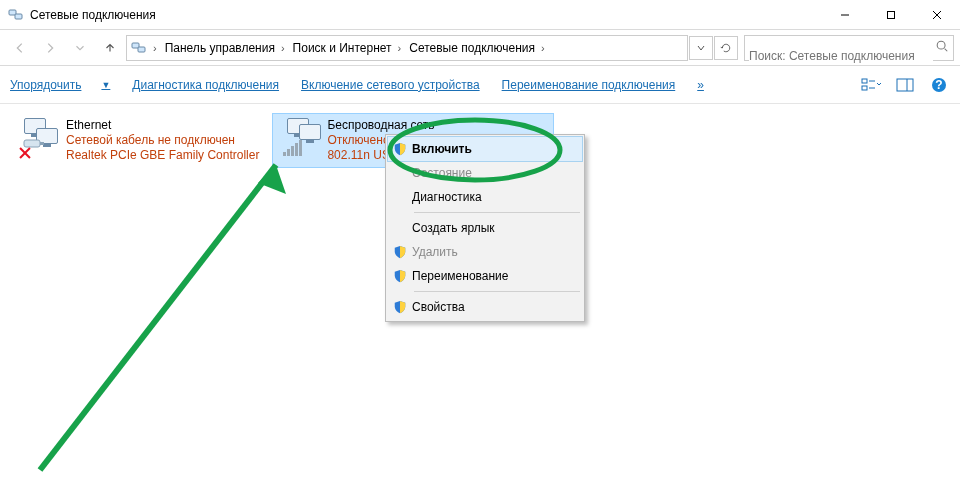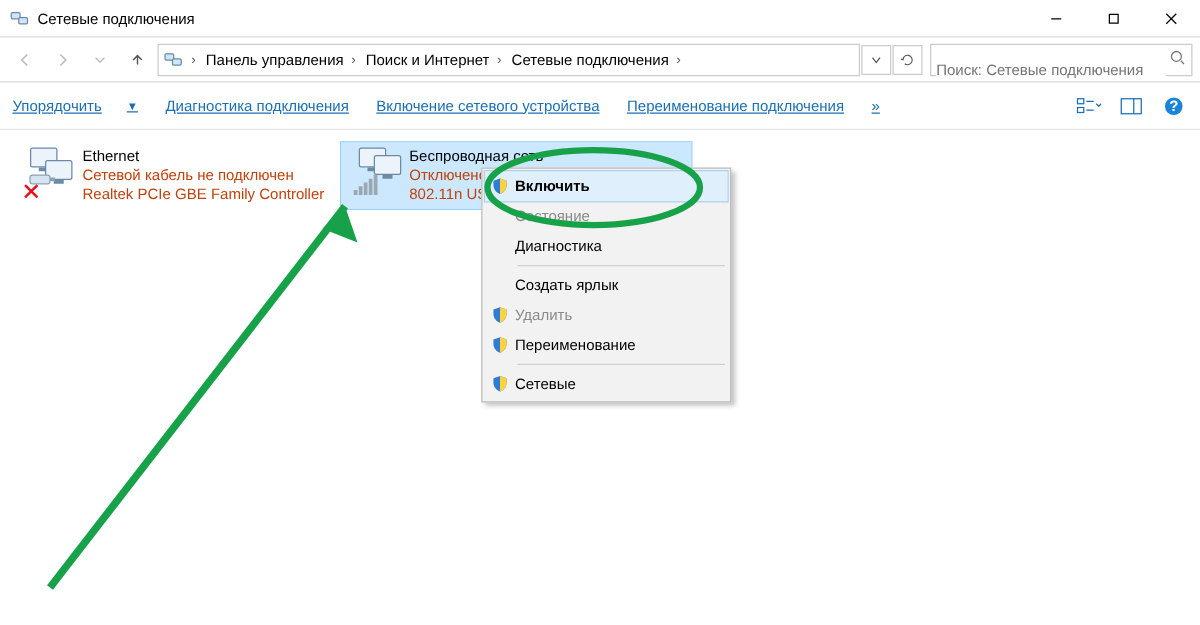--- a/index.html
+++ b/index.html
@@ -276,21 +276,21 @@
     <span>Переименование</span>
   </div>
   <div class="ctxsep"></div>
   <div class="ctxitem">
     <span class="ctxshield">
         <svg viewBox="0 0 16 16" width="14" height="14">
           <path d="M8 1l6 2v4c0 4-3 7-6 8-3-1-6-4-6-8V3z" class="shield-b"></path>
           <path d="M8 1l6 2v4c0 4-3 7-6 8V1z" class="shield-y"></path>
         </svg>
       </span>
-    <span>Сетевые</span>
+    <span>Свойства</span>
   </div>
 </div>
 
 <svg class="overlay" width="960" height="500">
   <g id="anno">
     <ellipse cx="475" cy="150" rx="85" ry="30" fill="none" stroke-width="5" stroke="#17a24a"></ellipse>
     <line x1="40" y1="470" x2="276" y2="165" stroke-width="6" stroke="#17a24a"></line>
     <polygon points="276,165 286,194 258,183" fill="#17a24a"></polygon>
   </g>
 </svg>

